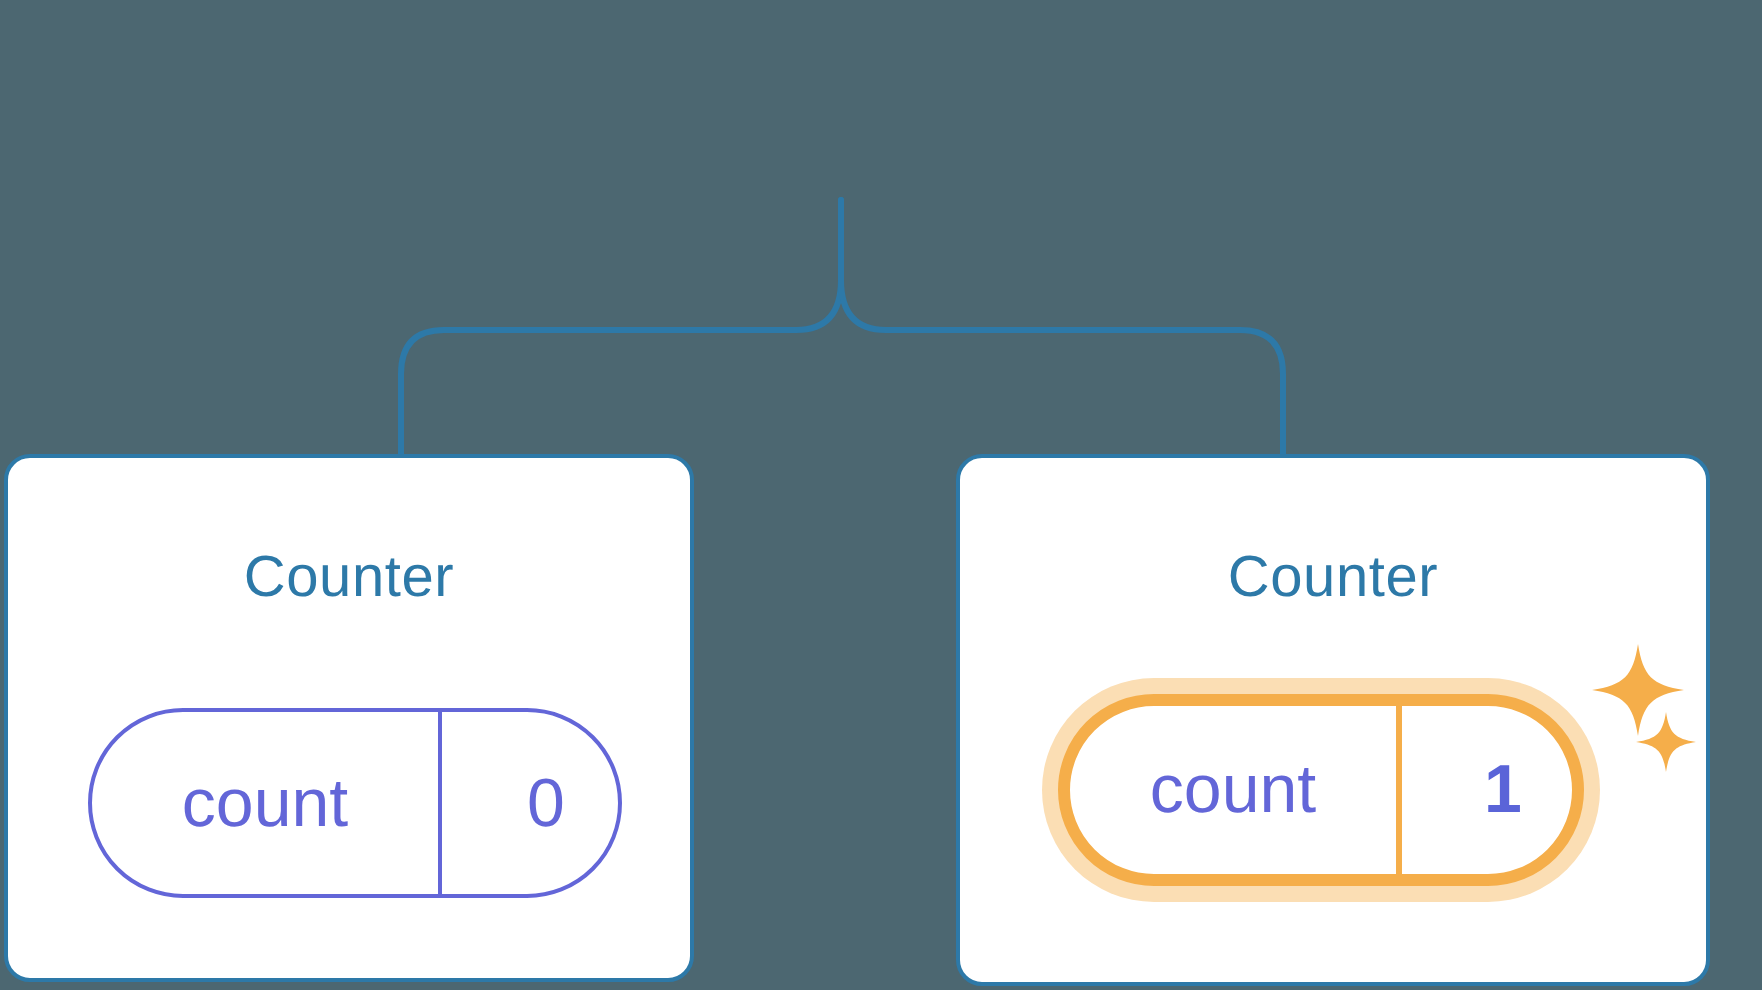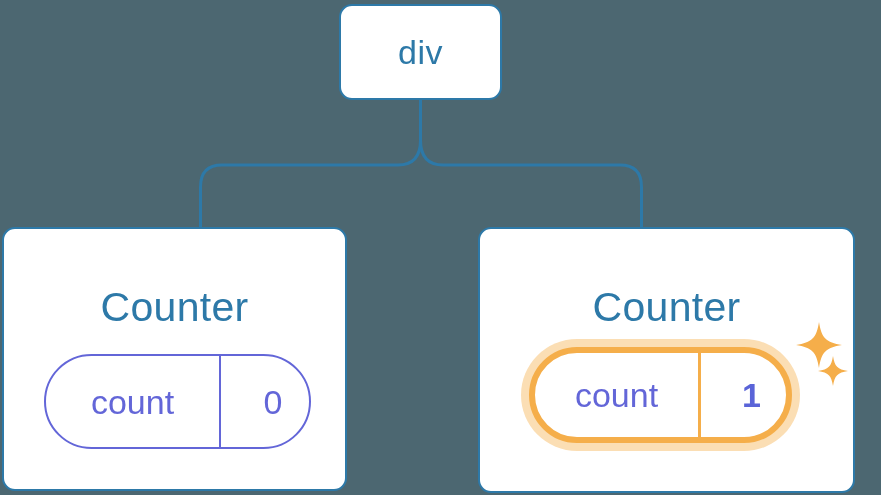--- a/index.html
+++ b/index.html
@@ -68,24 +68,24 @@
   #card-right {
     left: 478px;
     top: 227px;
     width: 377px;
     height: 266px;
   }
   .card-title {
     position: absolute;
     left: 0;
     right: 0;
-    top: 58px;
+    top: 46px;
     text-align: center;
     color: #2D79A8;
-    font-size: 41px;
+    font-size: 29px;
     line-height: 1;
     letter-spacing: 0.3px;
   }
 
   
   .pill {
     position: absolute;
     display: flex;
     align-items: stretch;
     box-sizing: border-box;
@@ -175,23 +175,20 @@
 </head>
 <body>
 
 <div id="stage">
 
   <svg id="connector" viewBox="0 0 881 495" xmlns="http://www.w3.org/2000/svg">
     <path d="M 420.5 100 L 420.5 140 Q 420.5 165 398 165 L 222 165 Q 200.5 165 200.5 187 L 200.5 228" fill="none" stroke="#2D79A8" stroke-width="3" stroke-linecap="round"></path>
     <path d="M 420.5 100 L 420.5 140 Q 420.5 165 443 165 L 620 165 Q 641.5 165 641.5 187 L 641.5 228" fill="none" stroke="#2D79A8" stroke-width="3" stroke-linecap="round"></path>
   </svg>
 
-  <div class="node-root">
-    <span class="node-root-label">div</span>
-  </div>
 
   <div class="card" id="card-left">
     <div class="card-title">Counter</div>
 
     <div class="pill" id="pill-left">
       <div class="pill-key">count</div>
       <div class="pill-val">0</div>
     </div>
   </div>
 

